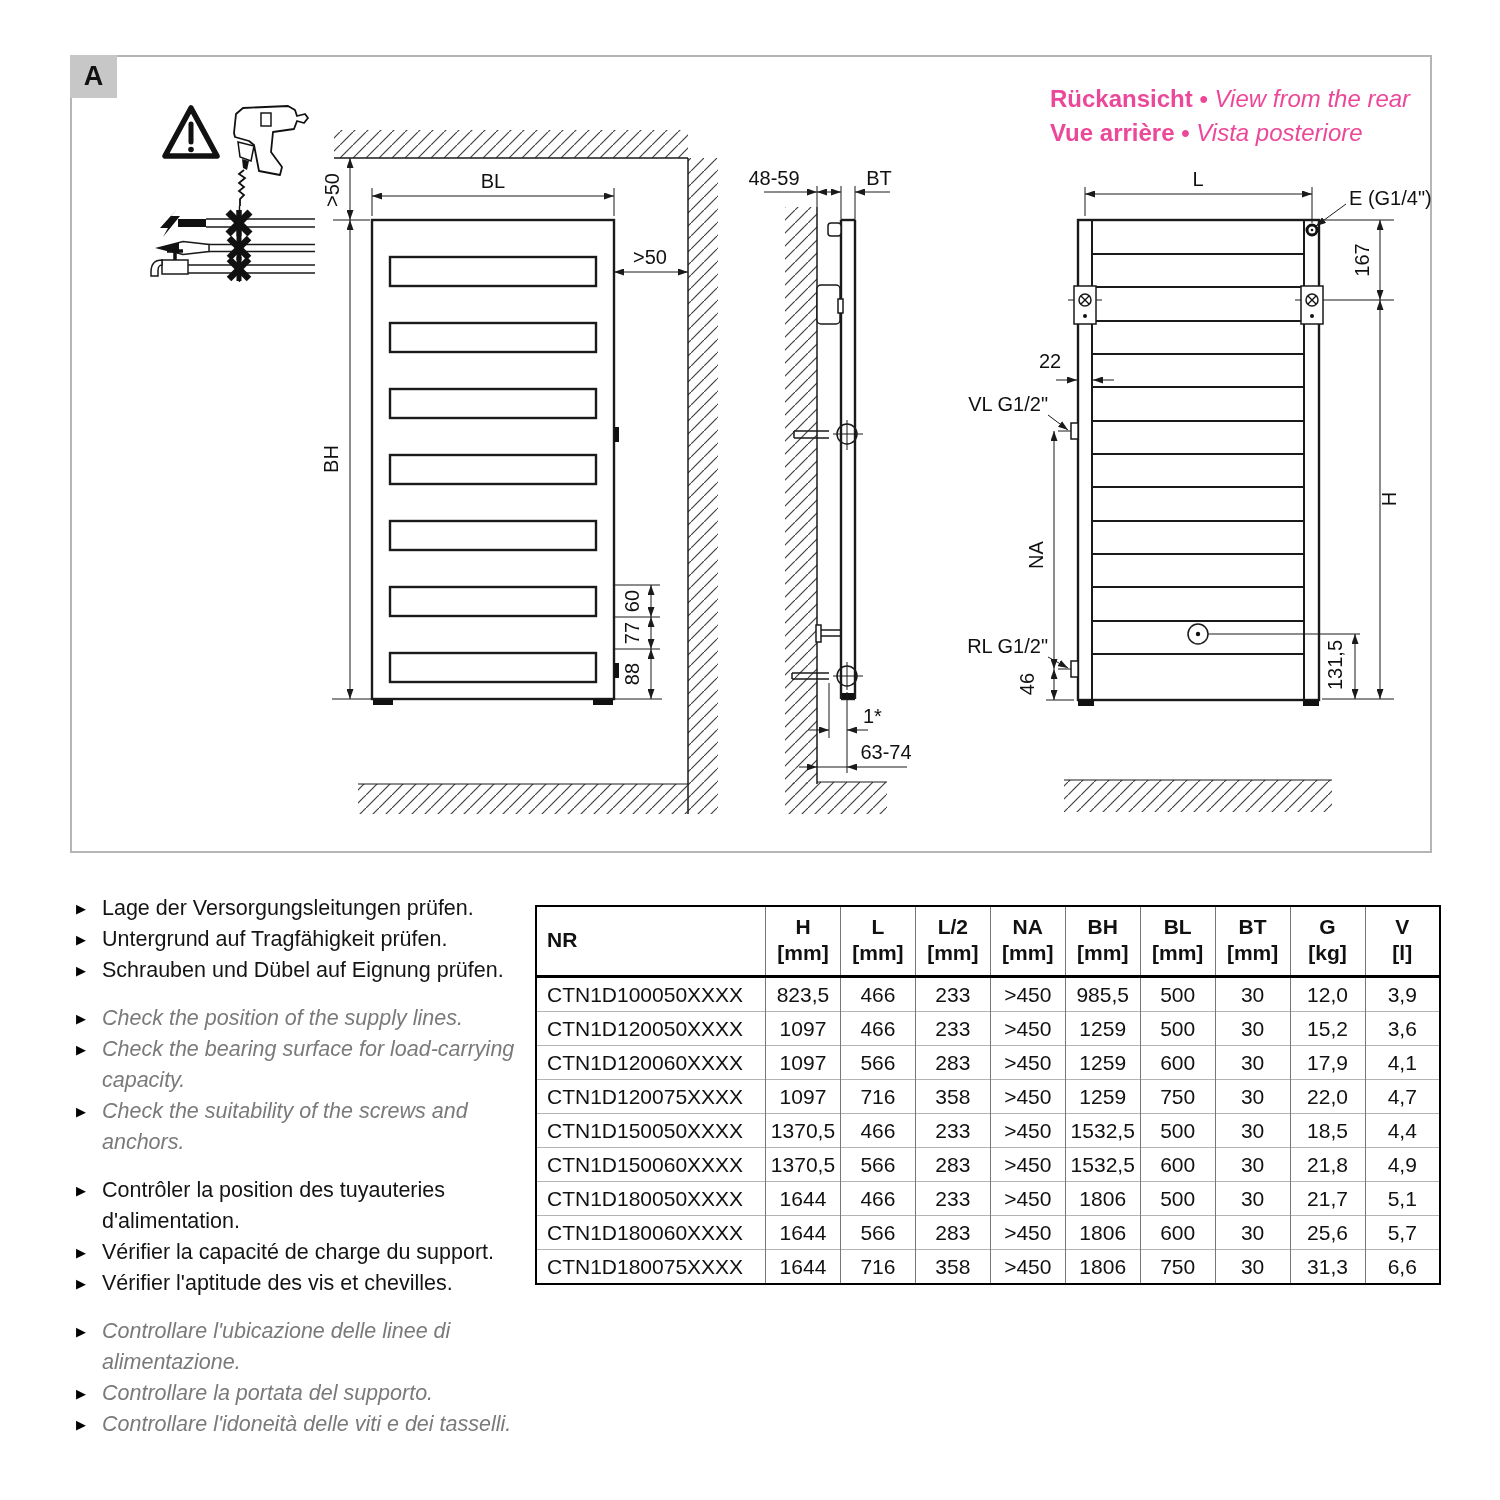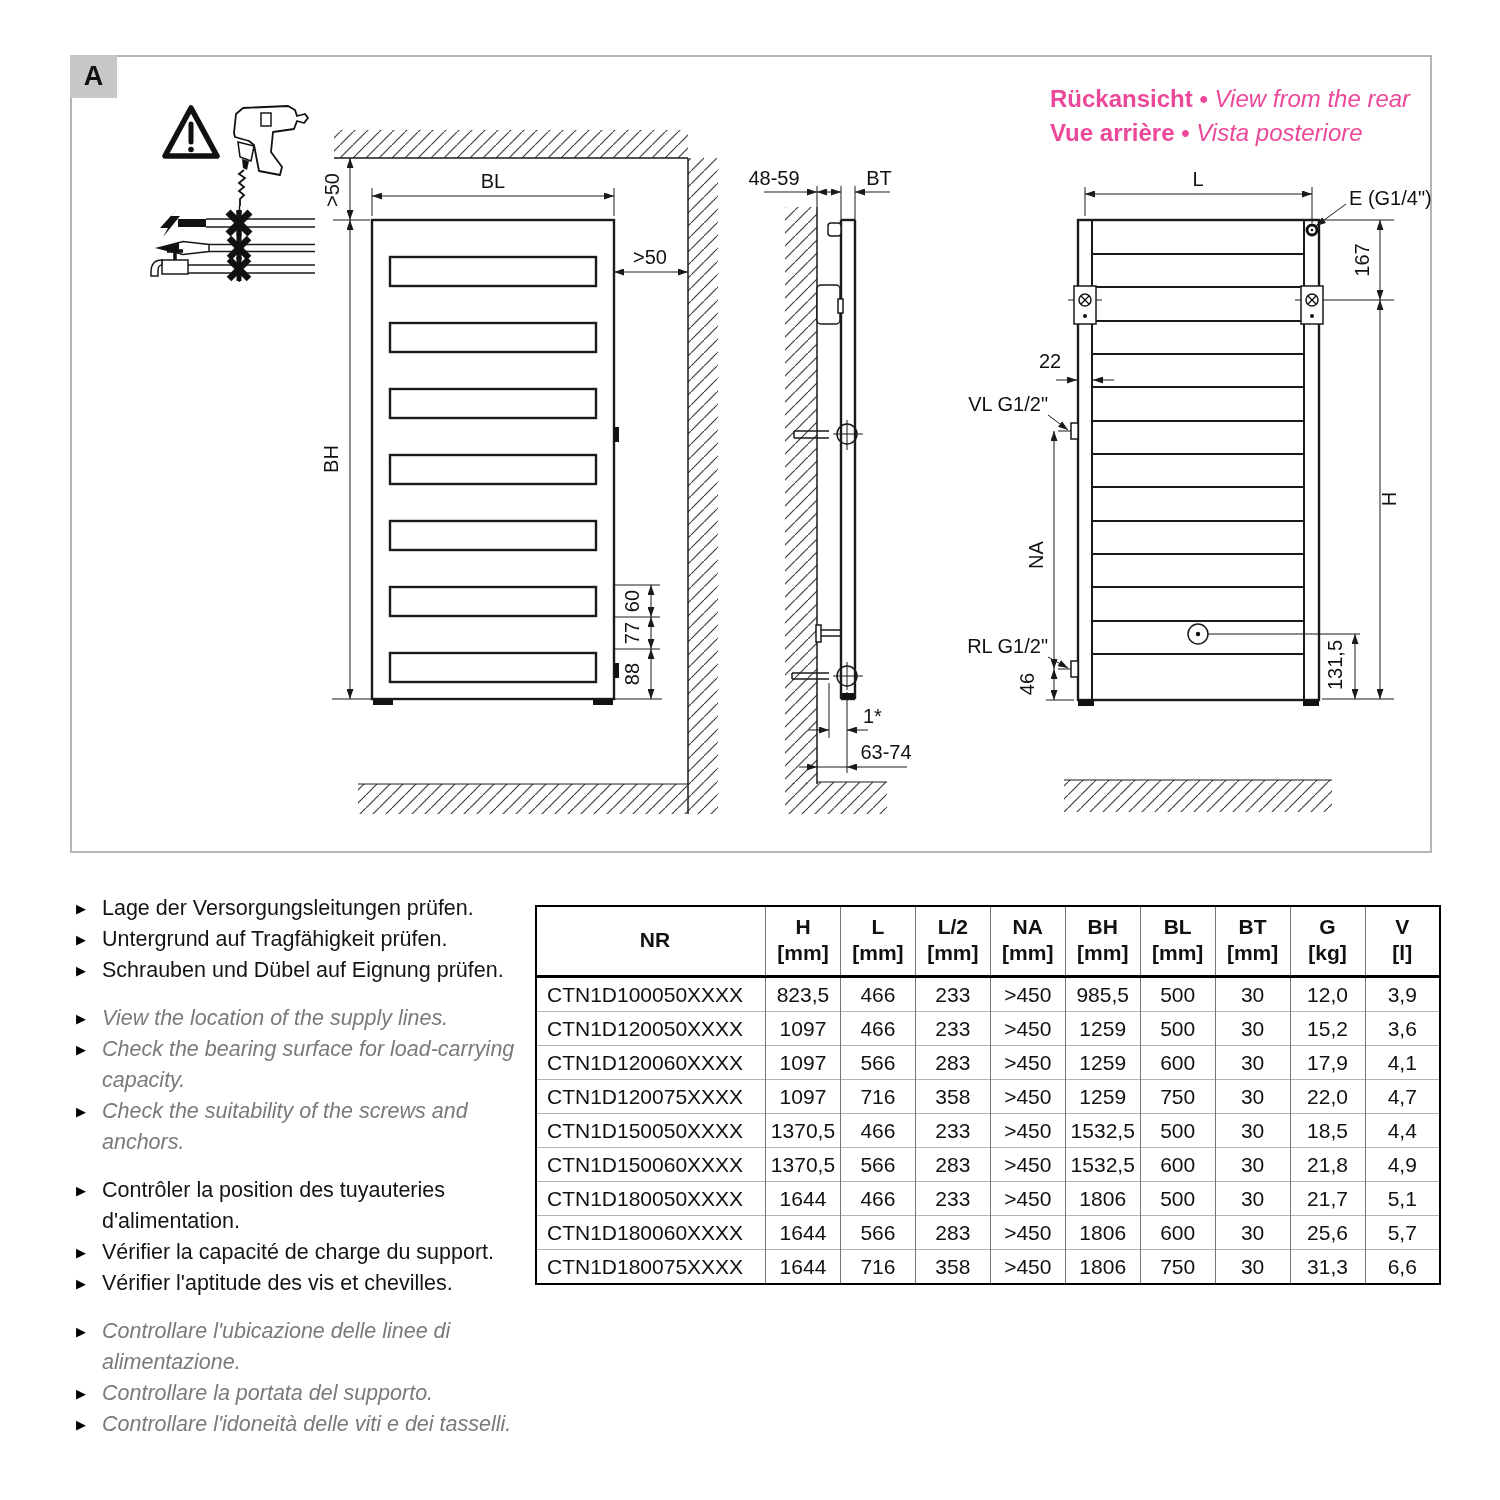--- a/index.html
+++ b/index.html
@@ -29,21 +29,21 @@
   .check ul.alt{color:#7a7a7a;font-style:italic;}
   .check li{display:flex;}
   .check .bullet{flex:0 0 26px;font-size:13px;line-height:31px;color:#000;font-style:normal;}
 
   
   .spec-table{position:absolute;left:535px;top:905px;}
   .spec-table table{border-collapse:collapse;width:906px;table-layout:fixed;font-size:21px;border:2px solid #000;}
   .spec-table th,.spec-table td{border-left:1px solid #777;overflow:hidden;}
   .spec-table th:first-child,.spec-table td:first-child{border-left:none;}
   .spec-table th{border-bottom:3px solid #000;font-weight:bold;text-align:center;padding:7px 2px 9px;line-height:26px;}
-  .spec-table th:first-child{text-align:center;padding-left:10px;vertical-align:middle;width:216px;}
+  .spec-table th:first-child{text-align:left;padding-left:10px;vertical-align:middle;width:216px;}
   .spec-table td{height:33px;text-align:center;border-top:1px solid #b3b3b3;padding:0 2px;}
   .spec-table td.nr{text-align:left;padding-left:10px;}
 </style>
 </head>
 <body>
 
 <div class="sheet">
   <svg width="1362" height="798" viewBox="70 55 1362 798">
     <defs>
       <marker id="ae" markerUnits="userSpaceOnUse" markerWidth="10" markerHeight="7" refX="10" refY="3.5" orient="auto">
@@ -326,21 +326,21 @@
         <span>Untergrund auf Tragfähigkeit prüfen.</span>
       </li>
       <li>
         <span class="bullet">▶</span>
         <span>Schrauben und Dübel auf Eignung prüfen.</span>
       </li>
     </ul>
   <ul class="alt">
       <li>
         <span class="bullet">▶</span>
-        <span>View the location of the supply lines.</span>
+        <span>Check the position of the supply lines.</span>
       </li>
       <li>
         <span class="bullet">▶</span>
         <span>Check the bearing surface for load-carrying capacity.</span>
       </li>
       <li>
         <span class="bullet">▶</span>
         <span>Check the suitability of the screws and anchors.</span>
       </li>
     </ul>

